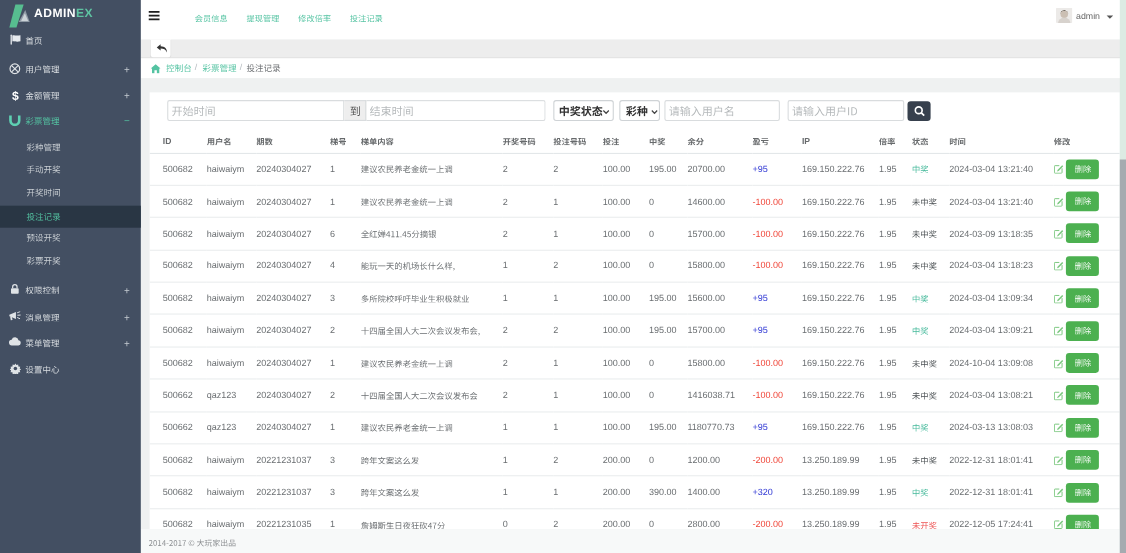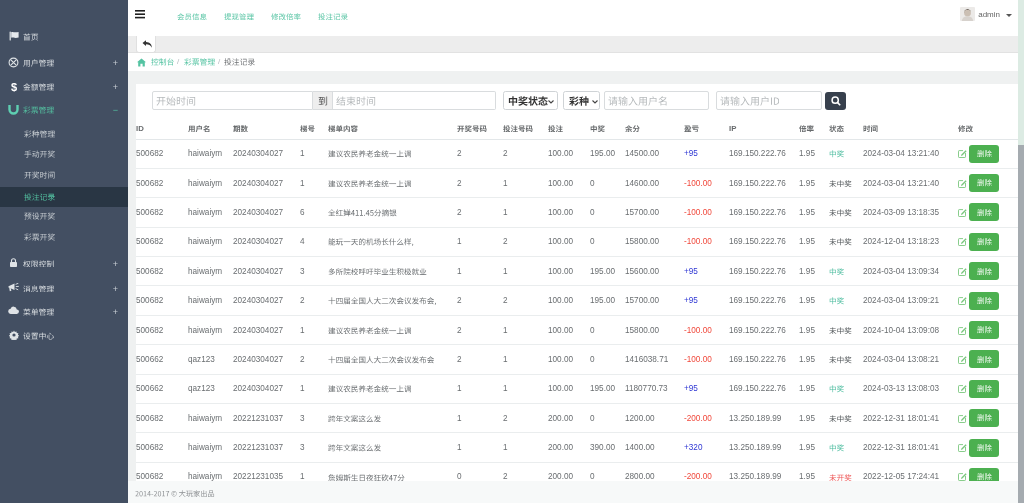--- a/index.html
+++ b/index.html
@@ -14,21 +14,21 @@
 .mi .ic { position:absolute; left:8px; top:50%; transform:translateY(-50%); width:11px; height:12px; text-align:center; }
 .mi .ic svg { display:block; margin:auto; }
 .mi .tx { position:absolute; left:23px; top:50%; transform:translateY(-50%); }
 .mi .tx svg { display:block; }
 .mi .pm { position:absolute; right:10px; top:50%; transform:translateY(-50%); font-size:9px; color:#c6ccd2; }
 .smi { position:absolute; left:0; width:128px; height:20.6px; }
 .smi .tx { position:absolute; left:24px; top:50%; transform:translateY(-50%); }
 .smi .tx svg { display:block; }
 .smi.sel { background:#293644; }
 .hd th { text-align:left; font-weight:bold; color:#676a6c; height:21px; border-bottom:1px solid #e3e7e9; padding:0; font-size:7.8px; }
-.hd th:first-child, td:first-child { }
+.hd th:first-child, td:first-child { padding-left:12px; }
 td { height:29.4px; border-bottom:1px solid #eaedee; padding:0; overflow:hidden; white-space:nowrap; }
 td.op { position:relative; }
 </style>
 </head>
 <body>
 <svg style="position:absolute;width:0;height:0;overflow:hidden;" aria-hidden="true">
     <defs>
       <path id="r5220" d="M709 -729V-164H770V-729ZM854 -823V-5C854 10 849 14 836 14C823 14 781 15 733 13C743 32 753 62 755 80C819 80 860 78 885 67C910 56 920 36 920 -5V-823ZM44 -450V-381H108V-331C108 -207 103 -59 39 43C55 50 82 69 94 81C162 -27 171 -199 171 -332V-381H264V-12C264 -1 260 3 250 3C239 3 207 4 171 3C180 20 188 51 190 69C243 69 277 67 298 55C320 44 327 23 327 -11V-381H397V-374C397 -242 393 -71 337 46C352 53 380 69 392 79C452 -44 460 -235 460 -375V-381H553V-12C553 0 549 3 539 4C528 4 496 4 460 3C469 21 477 51 479 69C533 69 566 67 587 56C609 44 616 24 616 -11V-381H668V-450H616V-808H397V-450H327V-808H108V-450ZM171 -741H264V-450H171ZM460 -741H553V-450H460Z"></path>
       <path id="r9664" d="M474 -221C440 -149 389 -74 336 -22C353 -12 382 8 394 19C445 -36 502 -122 541 -202ZM764 -200C817 -136 879 -47 907 10L967 -25C938 -81 877 -166 820 -229ZM78 -800V77H145V-732H274C250 -665 219 -576 189 -505C266 -426 285 -358 285 -303C285 -271 279 -244 262 -233C254 -226 243 -224 229 -223C213 -222 191 -222 167 -225C178 -205 184 -177 185 -158C209 -157 236 -157 257 -159C278 -162 297 -168 311 -179C340 -199 352 -241 352 -296C351 -358 333 -430 256 -513C292 -592 331 -691 362 -774L314 -803L303 -800ZM371 -345V-276H634V-7C634 6 630 11 614 11C600 12 551 12 495 10C507 30 517 59 521 79C593 79 639 78 668 66C697 55 706 34 706 -7V-276H954V-345H706V-467H860V-533H465V-467H634V-345ZM661 -847C595 -727 470 -611 344 -546C362 -532 383 -509 394 -492C493 -549 590 -634 664 -730C749 -624 835 -557 924 -501C935 -522 957 -546 975 -561C882 -611 789 -678 702 -784L725 -822Z"></path>
       <path id="b7528" d="M142 -783V-424C142 -283 133 -104 23 17C50 32 99 73 118 95C190 17 227 -93 244 -203H450V77H571V-203H782V-53C782 -35 775 -29 757 -29C738 -29 672 -28 615 -31C631 0 650 52 654 84C745 85 806 82 847 63C888 45 902 12 902 -52V-783ZM260 -668H450V-552H260ZM782 -668V-552H571V-668ZM260 -440H450V-316H257C259 -354 260 -390 260 -423ZM782 -440V-316H571V-440Z"></path>
@@ -185,20 +185,28 @@
       <path id="r32" d="M44 0H505V-79H302C265 -79 220 -75 182 -72C354 -235 470 -384 470 -531C470 -661 387 -746 256 -746C163 -746 99 -704 40 -639L93 -587C134 -636 185 -672 245 -672C336 -672 380 -611 380 -527C380 -401 274 -255 44 -54Z"></path>
       <path id="r30" d="M278 13C417 13 506 -113 506 -369C506 -623 417 -746 278 -746C138 -746 50 -623 50 -369C50 -113 138 13 278 13ZM278 -61C195 -61 138 -154 138 -369C138 -583 195 -674 278 -674C361 -674 418 -583 418 -369C418 -154 361 -61 278 -61Z"></path>
       <path id="r2d" d="M46 -245H302V-315H46Z"></path>
       <path id="ra9" d="M416 11C611 11 777 -134 777 -361C777 -588 611 -730 416 -730C222 -730 55 -588 55 -361C55 -134 222 11 416 11ZM416 -34C247 -34 107 -166 107 -361C107 -556 247 -685 416 -685C584 -685 725 -556 725 -361C725 -166 584 -34 416 -34ZM424 -140C491 -140 534 -168 576 -203L542 -251C509 -223 476 -201 428 -201C347 -201 296 -262 296 -361C296 -449 349 -511 432 -511C471 -511 498 -494 529 -465L567 -509C532 -545 491 -572 428 -572C320 -572 222 -491 222 -361C222 -223 312 -140 424 -140Z"></path>
       <path id="r5bb6" d="M423 -824C436 -802 450 -775 461 -750H84V-544H157V-682H846V-544H923V-750H551C539 -780 519 -817 501 -847ZM790 -481C734 -429 647 -363 571 -313C548 -368 514 -421 467 -467C492 -484 516 -501 537 -520H789V-586H209V-520H438C342 -456 205 -405 80 -374C93 -360 114 -329 121 -315C217 -343 321 -383 411 -433C430 -415 446 -395 460 -374C373 -310 204 -238 78 -207C91 -191 108 -165 116 -148C236 -185 391 -256 489 -324C501 -300 510 -277 516 -254C416 -163 221 -69 61 -32C76 -15 92 13 100 32C244 -12 416 -95 530 -182C539 -101 521 -33 491 -10C473 7 454 10 427 10C406 10 372 9 336 5C348 26 355 56 356 76C388 77 420 78 441 78C487 78 513 70 545 43C601 1 625 -124 591 -253L639 -282C693 -136 788 -20 916 38C927 18 949 -9 966 -23C840 -73 744 -186 697 -319C752 -355 806 -395 852 -432Z"></path>
       <path id="r51fa" d="M104 -341V21H814V78H895V-341H814V-54H539V-404H855V-750H774V-477H539V-839H457V-477H228V-749H150V-404H457V-54H187V-341Z"></path>
       <path id="r54c1" d="M302 -726H701V-536H302ZM229 -797V-464H778V-797ZM83 -357V80H155V26H364V71H439V-357ZM155 -47V-286H364V-47ZM549 -357V80H621V26H849V74H925V-357ZM621 -47V-286H849V-47Z"></path>
     </defs>
   </svg>
 <div id="sidebar">
+    <div class="logo">
+      <svg width="24" height="24" viewBox="0 0 24 24" style="left:4px;">
+        <polygon points="19,7 23,18 13,18" fill="#8f9aa5"></polygon>
+        <polygon points="18.6,10 21.6,17 15.2,17" fill="#ccd3d8"></polygon>
+        <polygon points="10,2 17.5,2 11,23 4.5,23" fill="#57be90"></polygon>
+      </svg>
+      <div class="t">ADMIN<span>EX</span></div>
+    </div>
     <div class="mi" style="top:24.5px;">
       <span class="ic">
         <svg width="10" height="10" viewBox="0 0 10 10">
           <rect x="0.6" y="0.4" width="1.2" height="9.2" rx="0.6" fill="#e6eaee"></rect>
           <path d="M2.2 1.2 C3.6 0.4 5.2 2 9.6 1 V6.6 C5.2 7.6 3.6 6 2.2 6.8 Z" fill="#e6eaee"></path>
         </svg>
       </span>
       <span class="tx">
         <svg style="width:15.60px;height:7.80px;" viewBox="0 -880 2000 1000" fill="#dfe3e6">
           <use href="#r9996" x="0"></use>
@@ -644,21 +652,21 @@
                 <use href="#r91d1" x="6000"></use>
                 <use href="#r7edf" x="7000"></use>
                 <use href="#r4e00" x="8000"></use>
                 <use href="#r4e0a" x="9000"></use>
                 <use href="#r8c03" x="10000"></use>
               </svg></td>
             <td>2</td>
             <td>2</td>
             <td>100.00</td>
             <td>195.00</td>
-            <td>14500.00</td>
+            <td>20700.00</td>
             <td style="color:#3038d4">+95</td>
             <td>169.150.222.76</td>
             <td>1.95</td>
             <td><svg style="width:15.20px;height:7.60px;vertical-align:middle;" viewBox="0 -880 2000 1000" fill="#44b99a">
                 <use href="#r4e2d" x="0"></use>
                 <use href="#r5956" x="1000"></use>
               </svg></td>
             <td>2024-03-04 13:21:40</td>
             <td class="op"><svg style="vertical-align:middle;margin-right:2px;" width="9" height="9" viewBox="0 0 9 9">
                 <path d="M7.5 4 V7.8 a0.7 0.7 0 0 1 -0.7 0.7 H1.2 a0.7 0.7 0 0 1 -0.7-0.7 V2.3 a0.7 0.7 0 0 1 0.7-0.7 H5" stroke="#7ac77e" stroke-width="0.9" fill="none"></path>
@@ -780,21 +788,21 @@
             <td>0</td>
             <td>15800.00</td>
             <td style="color:#f0483b">-100.00</td>
             <td>169.150.222.76</td>
             <td>1.95</td>
             <td><svg style="width:22.80px;height:7.60px;vertical-align:middle;" viewBox="0 -880 3000 1000" fill="#4d5255">
                 <use href="#r672a" x="0"></use>
                 <use href="#r4e2d" x="1000"></use>
                 <use href="#r5956" x="2000"></use>
               </svg></td>
-            <td>2024-12-04 13:18:23</td>
+            <td>2024-03-04 13:18:23</td>
             <td class="op"><svg style="vertical-align:middle;margin-right:2px;" width="9" height="9" viewBox="0 0 9 9">
                 <path d="M7.5 4 V7.8 a0.7 0.7 0 0 1 -0.7 0.7 H1.2 a0.7 0.7 0 0 1 -0.7-0.7 V2.3 a0.7 0.7 0 0 1 0.7-0.7 H5" stroke="#7ac77e" stroke-width="0.9" fill="none"></path>
                 <path d="M3.4 5.6 L7.6 1.2 L8.6 2.2 L4.4 6.4 L3 6.9 Z" fill="#7ac77e"></path>
               </svg><span style="display:inline-flex;align-items:center;justify-content:center;vertical-align:middle;width:30px;height:18px;background:#4cb050;border-radius:3px;">
                 <svg style="width:15.00px;height:7.50px;" viewBox="0 -880 2000 1000" fill="#fff">
                   <use href="#r5220" x="0"></use>
                   <use href="#r9664" x="1000"></use>
                 </svg>
               </span></td>
           </tr>

